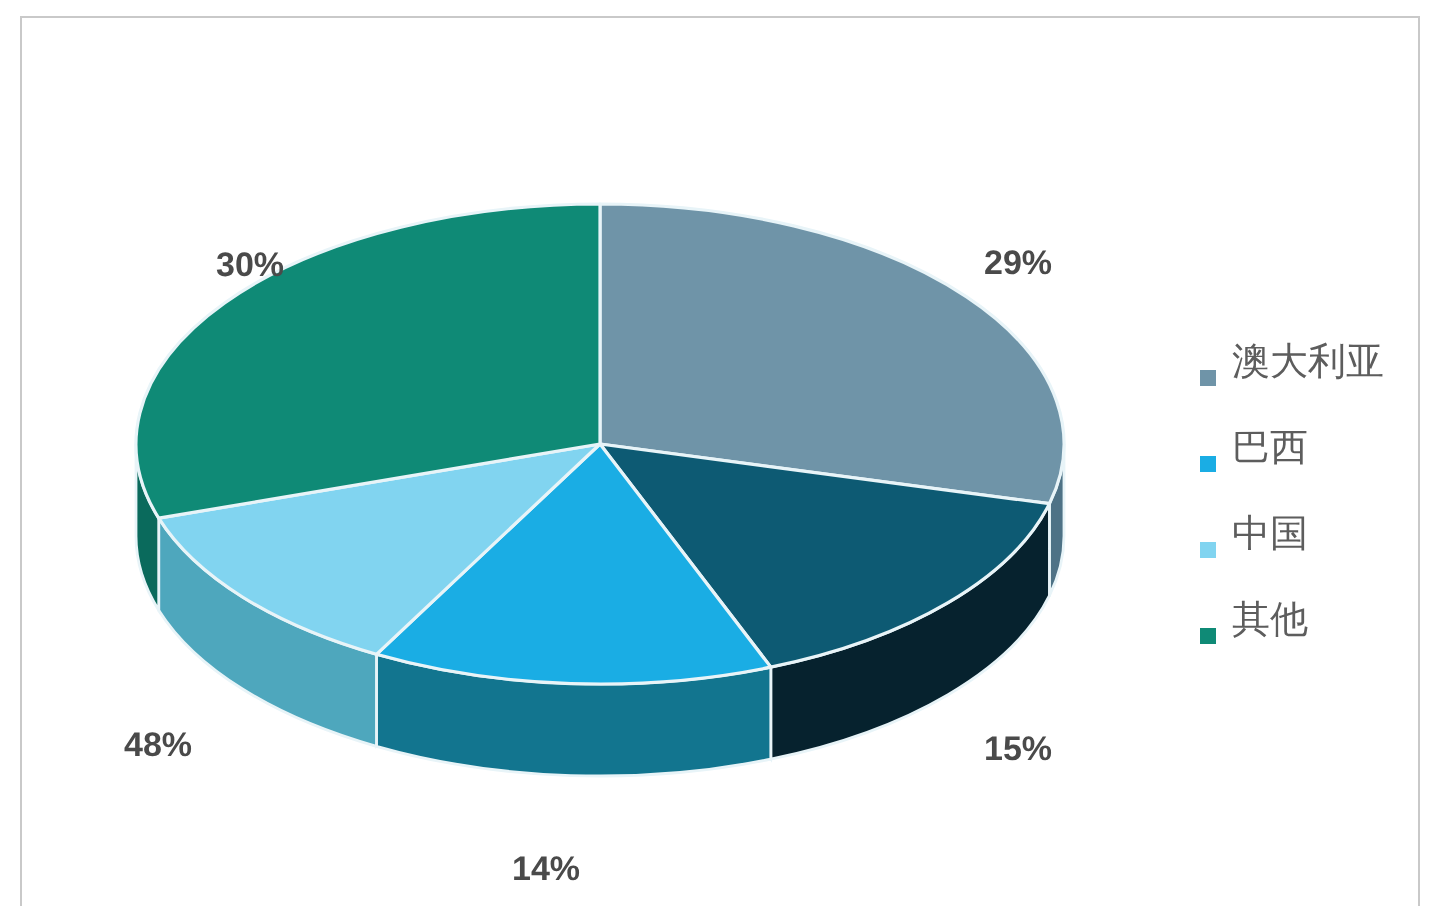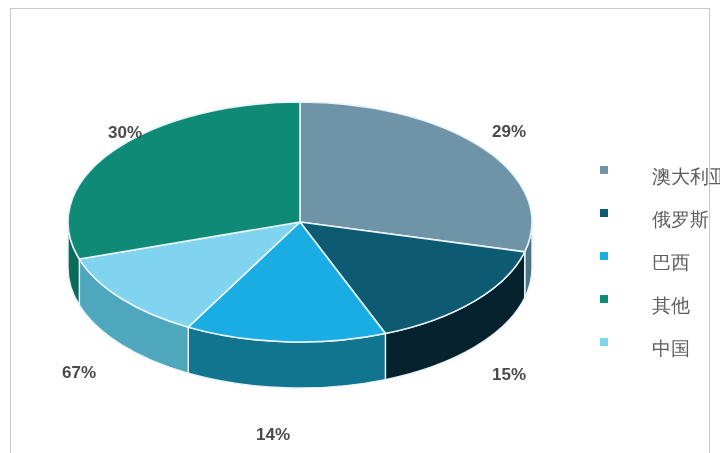--- a/index.html
+++ b/index.html
@@ -52,24 +52,23 @@
     letter-spacing: 0px;
   }
   .legend {
     position: absolute;
     left: 600px;
     top: 166px;
     width: 110px;
   }
   .legend-item {
     display: flex;
-    align-items: flex-start;
+    align-items: flex-end;
     height: 27px;
     margin-bottom: 16px;
-    gap: 36px;
   }
   .legend-swatch {
     width: 8px;
     height: 8px;
     flex: 0 0 8px;
     margin-right: 8px;
   }
   .legend-label {
     color: #5d5d5d;
     font-size: 19px;
@@ -106,41 +105,37 @@
           <path d="M 300 222 L 79.35488821952441 259.08203932499373 A 232 120 0 0 1 299.99999999999994 102 Z" fill="#0f8a76" stroke="#e8f4f8" stroke-width="1.6" stroke-linejoin="round"></path>
         </g>
     </svg>
 
     <div class="slice-label" style="left:481px; top:122px;margin-left:11px;">29%</div>
 
     <div class="slice-label" style="left:492px; top:365px;text-align:right;">15%</div>
 
     <div class="slice-label" style="left:256px; top:425px;text-align:right;">14%</div>
 
-    <div class="slice-label" style="left:62px; top:363px;">67%</div>
+    <div class="slice-label" style="left:62px; top:363px;">48%</div>
 
     <div class="slice-label" style="left:80px; top:123px;margin-left:28px;">30%</div>
   </div>
 
   <div class="legend" id="legend">
       <div class="legend-item">
         <span class="legend-swatch" style="background: rgb(111, 148, 168);"></span>
         <span class="legend-label">澳大利亚</span>
       </div>
       <div class="legend-item">
-        <span class="legend-swatch" style="background: rgb(13, 90, 115);"></span>
-        <span class="legend-label">俄罗斯</span>
-      </div>
-      <div class="legend-item">
         <span class="legend-swatch" style="background: rgb(26, 173, 228);"></span>
         <span class="legend-label">巴西</span>
       </div>
       <div class="legend-item">
+        <span class="legend-swatch" style="background: rgb(129, 212, 240);"></span>
+        <span class="legend-label">中国</span>
+      </div>
+      <div class="legend-item">
         <span class="legend-swatch" style="background: rgb(15, 138, 118);"></span>
         <span class="legend-label">其他</span>
-      </div>
-      <div class="legend-item">
-        <span class="legend-swatch" style="background: rgb(129, 212, 240);"></span>
-        <span class="legend-label">中国</span>
       </div>
     </div>
 
 </div>
 
 </body></html>

